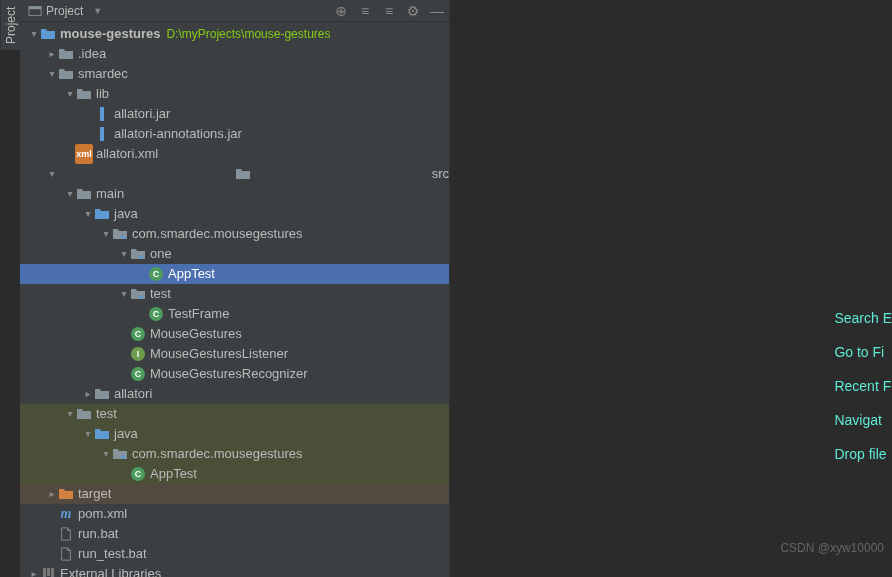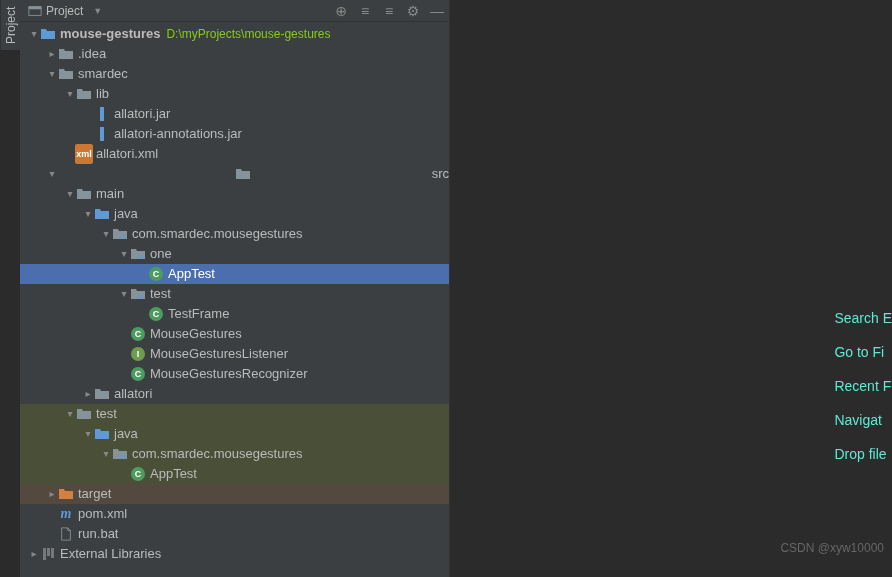--- a/index.html
+++ b/index.html
@@ -278,20 +278,30 @@
       <div class="row" style="padding-left: 26px;">
         <span class="arrow none"></span>
         <span class="icon">
           <svg viewBox="0 0 16 16" width="14" height="14">
             <path d="M3 1h7l3 3v11H3z" fill="none" stroke="#87939a"></path>
             <path d="M10 1v3h3" fill="none" stroke="#87939a"></path>
           </svg>
         </span>
         <span class="name">run.bat</span>
       </div>
+      <div class="row" style="padding-left: 26px;">
+        <span class="arrow none"></span>
+        <span class="icon">
+          <svg viewBox="0 0 16 16" width="14" height="14">
+            <path d="M3 1h7l3 3v11H3z" fill="none" stroke="#87939a"></path>
+            <path d="M10 1v3h3" fill="none" stroke="#87939a"></path>
+          </svg>
+        </span>
+        <span class="name">run_test.bat</span>
+      </div>
       <div class="row" style="padding-left: 8px;">
         <span class="arrow collapsed"></span>
         <span class="icon">
           <span class="i-libs">
             <span></span>
             <span></span>
             <span></span>
           </span>
         </span>
         <span class="name">External Libraries</span>

